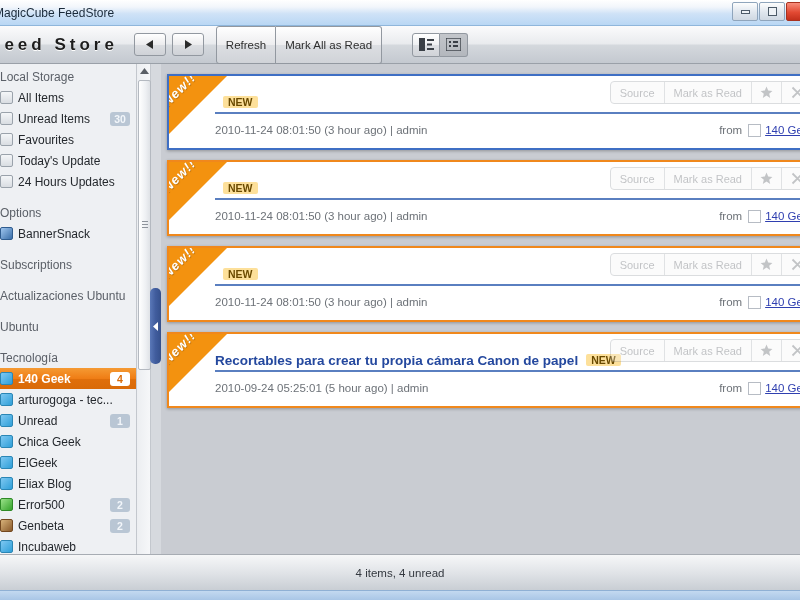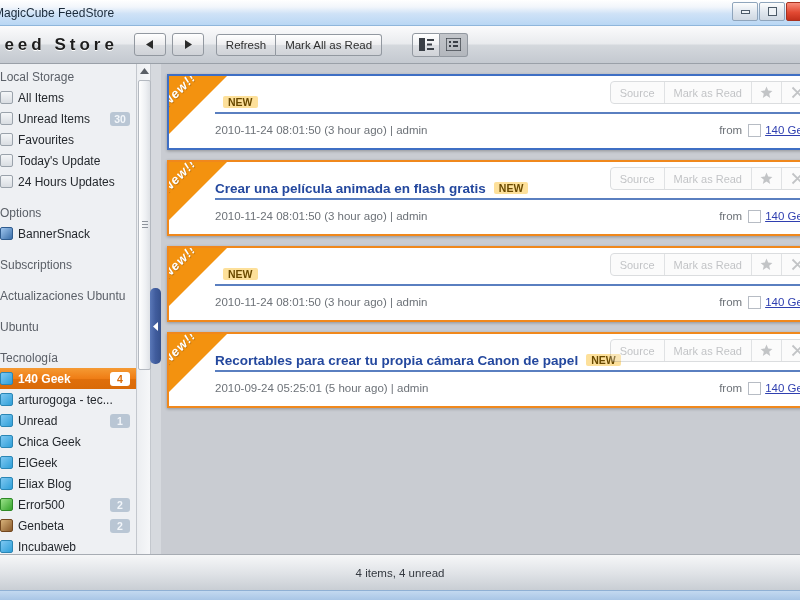--- a/index.html
+++ b/index.html
@@ -50,21 +50,21 @@
   .tb-group { display: flex; margin-left: 16px; }
   .nav-btn {
     width: 32px; height: 23px; margin-right: 6px;
     background: linear-gradient(to bottom, #ffffff, #ececee 50%, #dcdee2 51%, #cfd2d7);
     border: 1px solid #9298a0; border-radius: 3px;
     display: flex; align-items: center; justify-content: center;
   }
   .nav-btn svg { display: block; }
   .seg { display: flex; margin-left: 6px; }
   .seg-btn {
-    height: 22px; padding: 8px 9px;
+    height: 38px; padding: 8px 9px;
     font-size: 11.5px; color: #2e2e2e;
     background: linear-gradient(to bottom, #ffffff, #ededef 50%, #dcdee2 51%, #d0d3d8);
     border: 1px solid #9298a0;
     display: flex; align-items: center; white-space: nowrap;
   }
   .seg-btn:first-child { border-radius: 3px 0 0 3px; }
   .seg-btn:last-child { border-radius: 0 3px 3px 0; border-left: none; }
   .view-seg { display: flex; margin-left: 30px; }
   .view-btn {
     width: 28px; height: 24px;
@@ -409,21 +409,20 @@
               <a class="src-link">140 Geek</a>
             </span>
           </div>
         </div>
       </div>
       <div class="card unsel">
         <div class="ribbon"></div>
         <div class="ribbon-text">New!!</div>
         <div class="card-body">
           <div class="title-row">
-            <a class="item-title">Crear una película animada en flash gratis</a>
             <span class="new-badge">NEW</span>
           </div>
           <div class="actions">
             <div class="act">Source</div>
             <div class="act">Mark as Read</div>
             <div class="act icon">
               <svg width="13" height="13" viewBox="0 0 13 13">
                 <polygon points="6.5,0.6 8.2,4.6 12.4,4.9 9.2,7.7 10.2,11.9 6.5,9.6 2.8,11.9 3.8,7.7 0.6,4.9 4.8,4.6" fill="#3a3f46"></polygon>
               </svg>
             </div>

